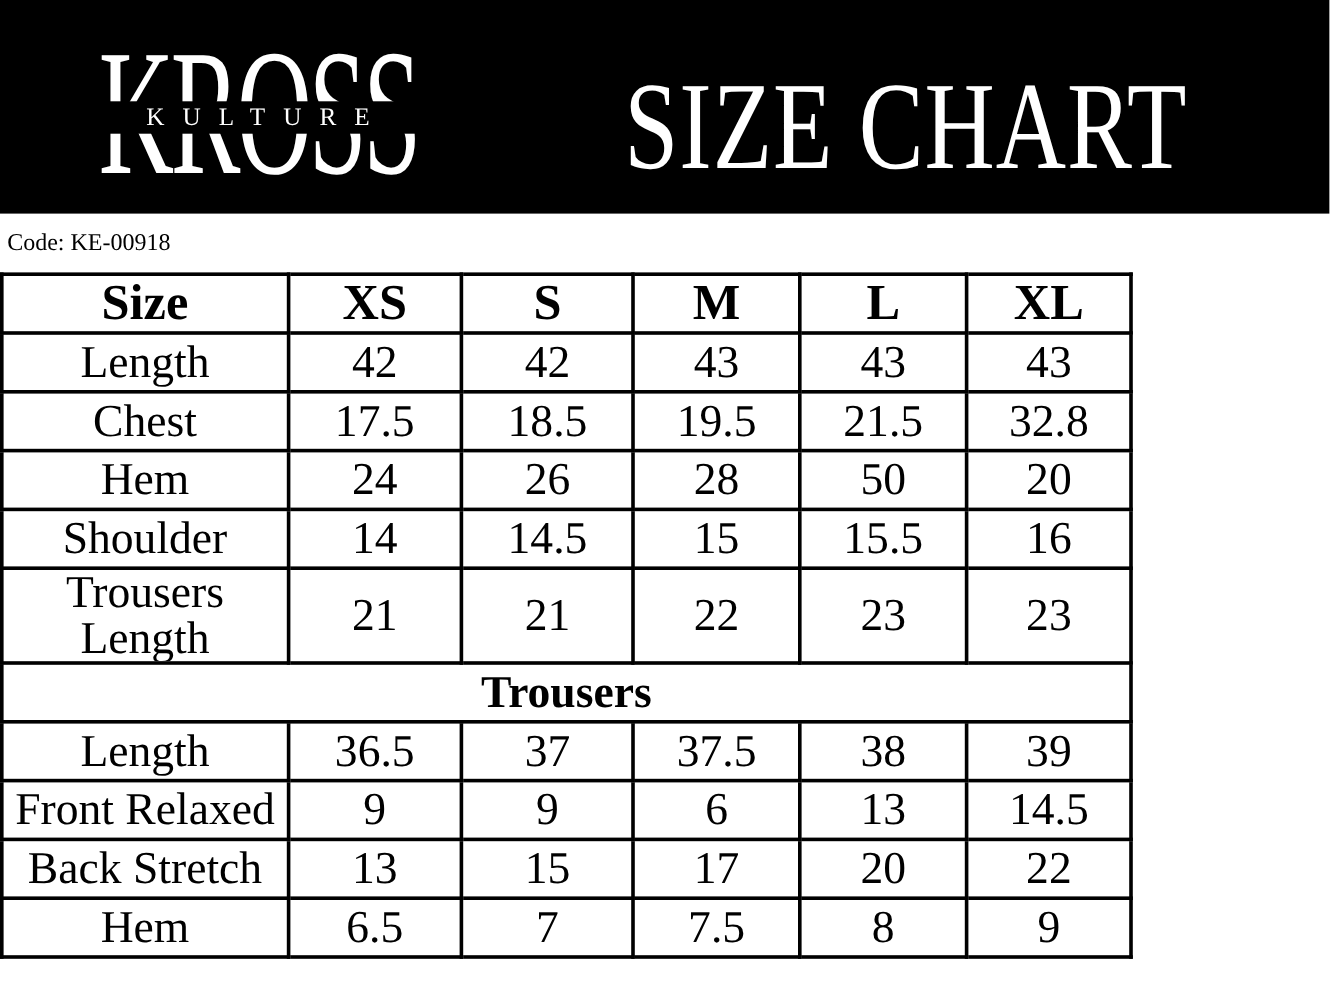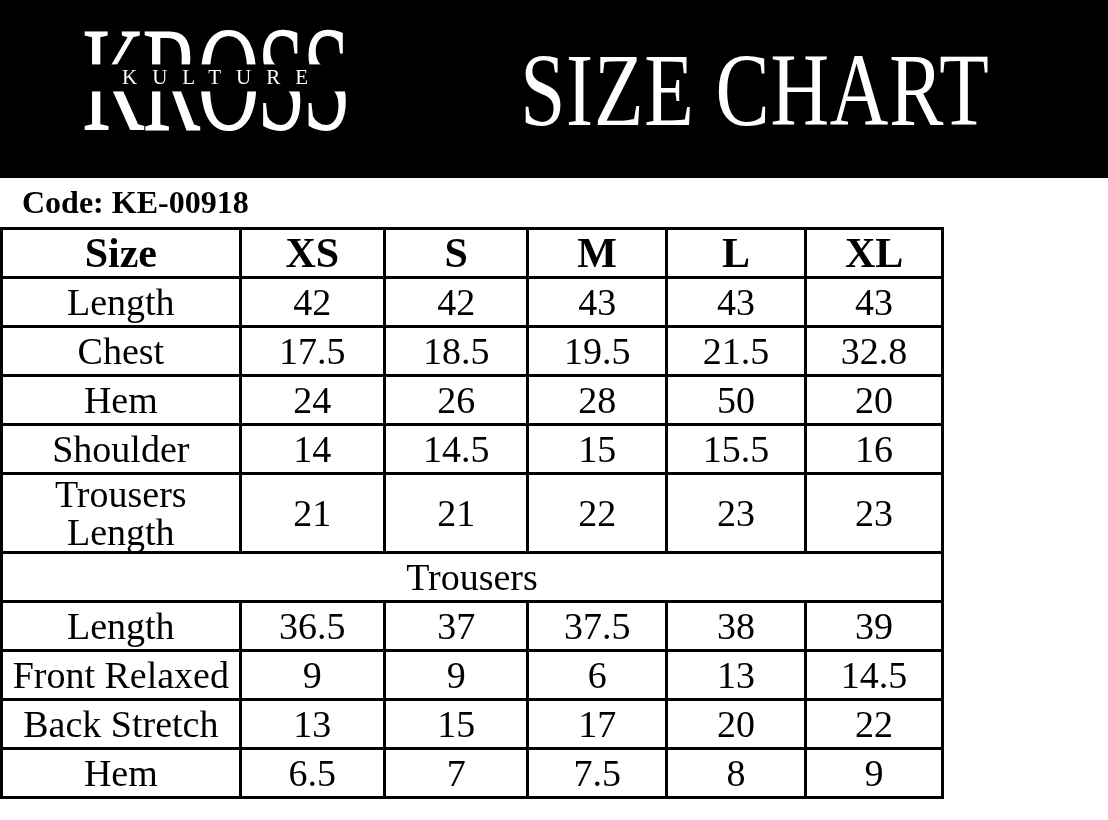--- a/index.html
+++ b/index.html
@@ -13,23 +13,23 @@
   .page { width: 1108px; height: 820px; position: relative; }
 
   
   .banner {
     position: relative;
     width: 1108px; height: 178px;
     background: #000000;
     overflow: hidden;
   }
   .logo {
-    position: absolute; left: 76px; top: 16px;
+    position: absolute; left: 76px; top: 36px;
     width: 278px; height: 126px;
-    display: flex; align-items: center; justify-content: center;
+    display: flex; justify-content: center;
   }
   .logo-kross {
     color: #ffffff;
     font-size: 150px;
     line-height: 0.78;
     letter-spacing: -5px;
     white-space: nowrap;
     transform: scaleX(0.58);
     transform-origin: center;
     font-weight: normal;
@@ -43,44 +43,43 @@
     z-index: 2;
   }
   .logo-band span {
     color: #ffffff;
     font-size: 21px;
     letter-spacing: 15px;
     padding-left: 15px;
     white-space: nowrap;
   }
   .banner-title-box {
-    position: absolute; left: 440px; top: 0;
+    position: absolute; left: 440px; top: 16px;
     width: 630px; height: 178px;
     display: flex; align-items: center; justify-content: center;
   }
   .banner-title-box h1 {
     margin: 0;
     color: #ffffff;
     font-size: 104px;
     font-weight: normal;
     white-space: nowrap;
     transform: scaleX(0.78);
     transform-origin: center;
     letter-spacing: 1px;
   }
 
   
   .code-line {
     height: 49px;
     display: flex; align-items: center;
     padding-left: 6px;
     box-sizing: border-box;
-    font-size: 32px;
-    font-weight: bold;
-    margin-left: 16px;
+    font-size: 20px;
+    font-weight: normal;
   }
 
   
   table.size-table {
     width: 944px;
     border-collapse: collapse;
     table-layout: fixed;
   }
   table.size-table col.c-label { width: 25.36%; }
   table.size-table col.c-xs { width: 15.34%; }
@@ -96,21 +95,21 @@
     padding: 0;
     font-size: 38px;
     line-height: 1;
     overflow: hidden;
   }
   table.size-table th {
     font-size: 42px;
     font-weight: bold;
   }
   td.section-cell {
-    font-weight: normal;
+    font-weight: bold;
     font-size: 36px;
   }
 </style>
 </head>
 <body>
 
 <div class="page">
 
   <header class="banner">
     <div class="logo">

